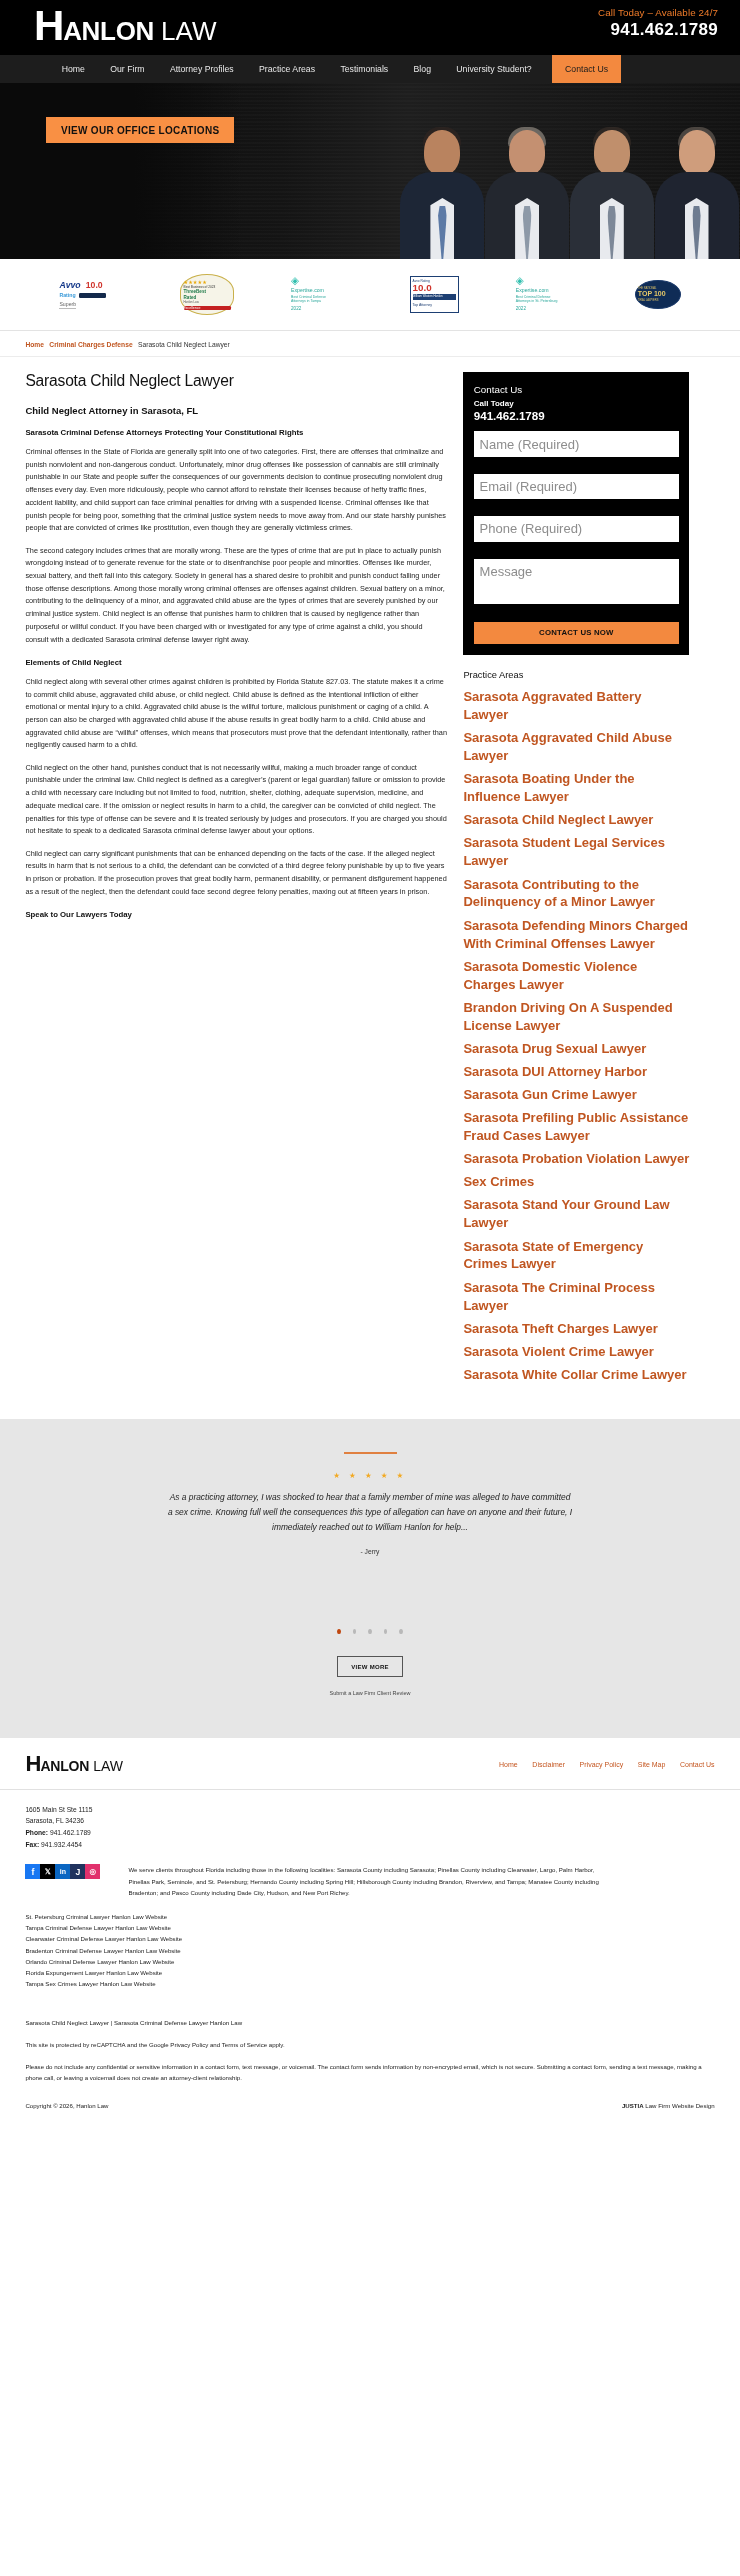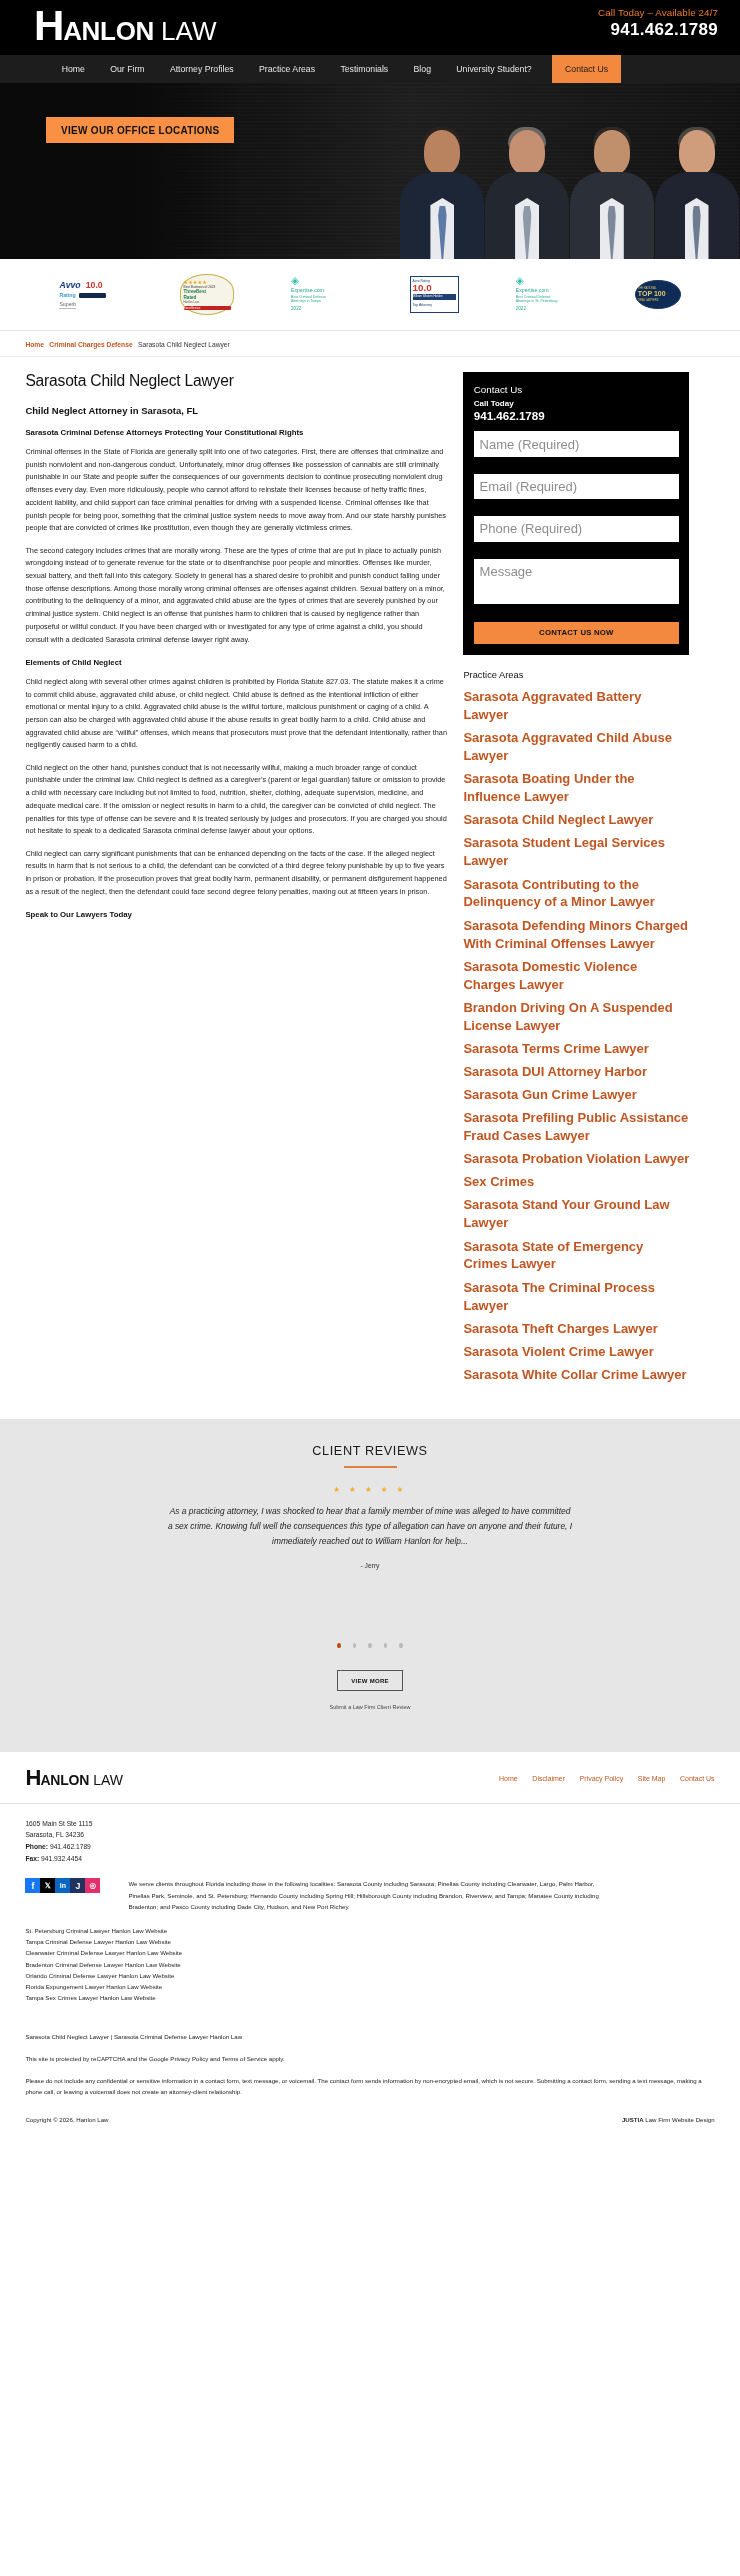--- a/index.html
+++ b/index.html
@@ -403,21 +403,21 @@
       <li>
           <a href="#">Sarasota Defending Minors Charged With Criminal Offenses Lawyer</a>
         </li>
       <li>
           <a href="#">Sarasota Domestic Violence Charges Lawyer</a>
         </li>
       <li>
           <a href="#">Brandon Driving On A Suspended License Lawyer</a>
         </li>
       <li>
-          <a href="#">Sarasota Terms Crime Lawyer</a>
+          <a href="#">Sarasota Drug Sexual Lawyer</a>
         </li>
       <li>
           <a href="#">Sarasota DUI Attorney Harbor</a>
         </li>
       <li>
           <a href="#">Sarasota Gun Crime Lawyer</a>
         </li>
       <li>
           <a href="#">Sarasota Prefiling Public Assistance Fraud Cases Lawyer</a>
         </li>
@@ -443,21 +443,20 @@
           <a href="#">Sarasota Violent Crime Lawyer</a>
         </li>
       <li>
           <a href="#">Sarasota White Collar Crime Lawyer</a>
         </li>
     </ul>
   </aside>
 </div>
 
 <section class="reviews">
-  <h2>CLIENT REVIEWS</h2>
   <div class="rev-rule"></div>
   <div class="stars">★ ★ ★ ★ ★</div>
   <div class="quote">As a practicing attorney, I was shocked to hear that a family member of mine was alleged to have committed a sex crime. Knowing full well the consequences this type of allegation can have on anyone and their future, I immediately reached out to William Hanlon for help...</div>
   <div class="rev-name">- Jerry</div>
   <div class="dots">
     <span class="dot on"></span>
     <span class="dot"></span>
     <span class="dot"></span>
     <span class="dot"></span>
     <span class="dot"></span>

